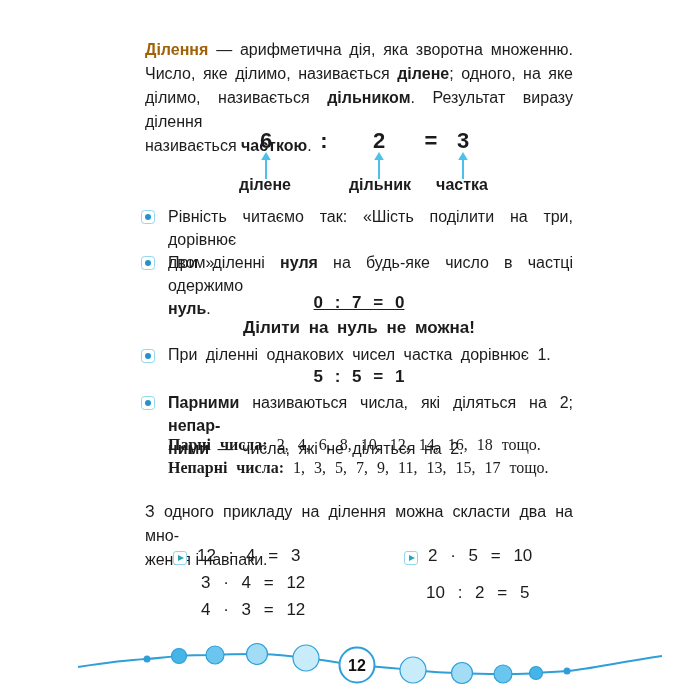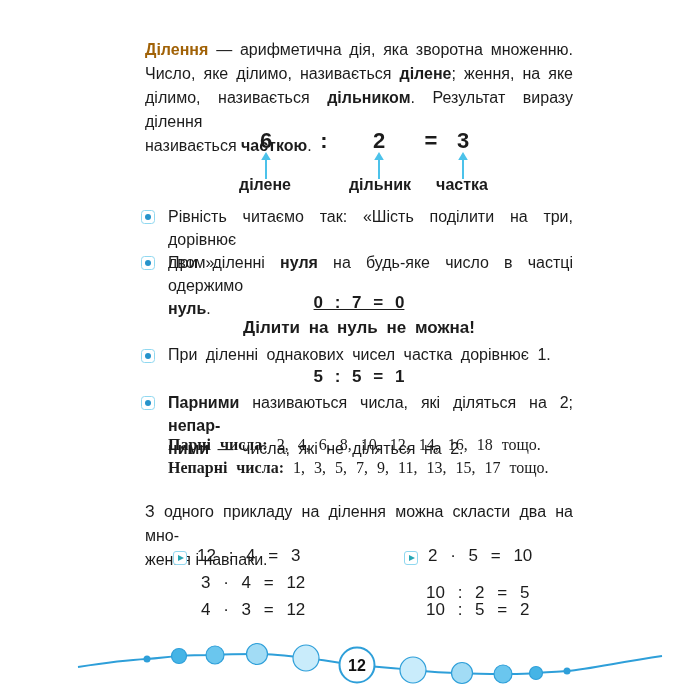--- a/index.html
+++ b/index.html
@@ -53,21 +53,21 @@
   #wave { position:absolute; left:0; top:638px; width:700px; height:62px; }
   #wave text { font-family:"Liberation Sans", sans-serif; font-size:16px; font-weight:bold; fill:#111; }
 </style>
 </head>
 <body>
 
 <div id="page">
 
   <div class="abs intro">
     <div class="ln jlast"><span class="term">Ділення</span><span> — арифметична дія, яка зворотна множенню.</span></div>
-    <div class="ln jlast"><span>Число, яке ділимо, називається </span><b>ділене</b><span>; ження, на яке</span></div>
+    <div class="ln jlast"><span>Число, яке ділимо, називається </span><b>ділене</b><span>; одного, на яке</span></div>
     <div class="ln jlast"><span>ділимо, називається </span><b>дільником</b><span>. Результат виразу ділення</span></div>
     <div class="ln"><span>називається </span><b>часткою</b><span>.</span></div>
   </div>
 
   <div>
     <span class="dnum" style="left:266px;">6</span>
     <span class="dnum" style="left:324px;">:</span>
     <span class="dnum" style="left:379px;">2</span>
     <span class="dnum" style="left:431px;">=</span>
     <span class="dnum" style="left:463px;">3</span>
@@ -131,21 +131,20 @@
   </div>
 
   <span class="play-marker" style="left:173px; top:551px;"></span>
   <div class="exline" style="left:197px; top:546px;">12 : 4 = 3</div>
   <div class="exline" style="left:201px; top:573px;">3 · 4 = 12</div>
   <div class="exline" style="left:201px; top:600px;">4 · 3 = 12</div>
 
   <span class="play-marker" style="left:404px; top:551px;"></span>
   <div class="exline" style="left:428px; top:546px;">2 · 5 = 10</div>
   <div class="exline" style="left:426px; top:573px;margin-top:10px;">10 : 2 = 5</div>
-  <div class="exline" style="left:426px; top:600px;">10 : 5 = 2</div>
 
   <svg id="wave" viewBox="0 0 700 62">
     <path d="M 78 29 C 110 24, 125 22, 147 21 C 160 20, 166 19, 179 18 C 192 17, 203 17, 215 17
              C 229 16, 243 16, 257 16 C 274 16, 290 18, 306 20 C 323 22, 340 25, 357 27
              C 376 29, 394 30, 413 32 C 430 34, 445 35, 462 35 C 476 36, 490 36, 503 36
              C 514 36, 525 36, 536 35 C 547 34, 556 34, 567 33 C 590 31, 620 24, 662 18" stroke="#2e9fd9" stroke-width="2" fill="none"></path>
     <circle cx="147" cy="21" r="3.5" fill="#2e9fd9"></circle>
     <circle cx="179" cy="18" r="7.5" fill="#45b4e6" stroke="#2e9fd9" stroke-width="1.2"></circle>
     <circle cx="215" cy="17" r="9" fill="#6ac6ee" stroke="#2e9fd9" stroke-width="1.2"></circle>
     <circle cx="257" cy="16" r="10.5" fill="#a2dcf5" stroke="#2e9fd9" stroke-width="1.2"></circle>

